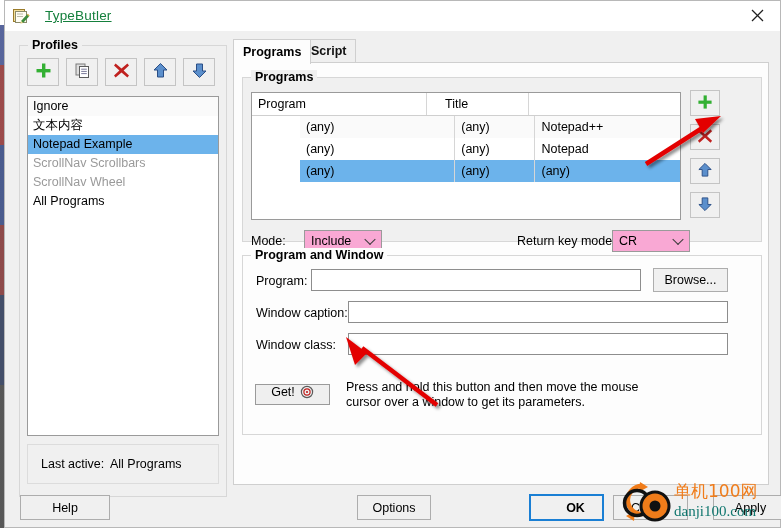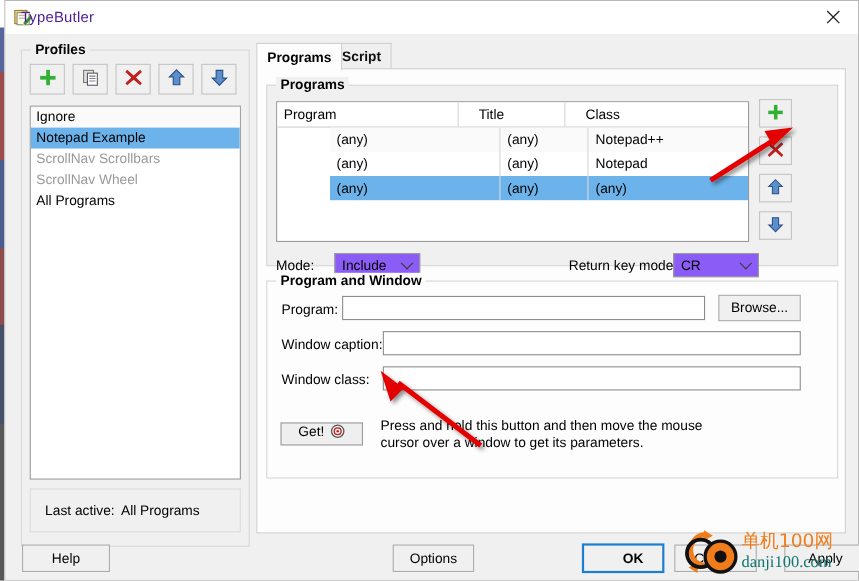--- a/index.html
+++ b/index.html
@@ -35,22 +35,22 @@
   
   #titlebar {
     position: absolute; left: 0; top: 0; right: 0; height: 30px;
     background: #ffffff;
     border-bottom: 1px solid #dcdcdc;
   }
   #title-icon {
     position: absolute; left: 7px; top: 6px; width: 18px; height: 18px;
   }
   #title-text {
-    position: absolute; left: 14px; top: 7px;
-    font-size: 13.5px; color: #4c1d95; letter-spacing: .2px;
+    position: absolute; left: 40px; top: 7px;
+    font-size: 13.5px; color: #15803d; letter-spacing: .2px; text-decoration: underline;
   }
   #close-btn {
     position: absolute; right: 0; top: 0; width: 45px; height: 29px;
     display: flex; align-items: center; justify-content: center;
     cursor: default;
   }
   #close-btn svg { display: block; }
   
   #client {
     position: absolute; left: 0; top: 30px; right: 0; bottom: 0;
@@ -172,21 +172,21 @@
   #side-buttons { position: absolute; left: 447px; top: 12px; width: 30px; }
   .sbtn {
     position: absolute; left: 0; width: 30px; height: 26px;
     background: #f0f0f0; border: 1px solid #c4c4c4; box-sizing: border-box;
     display: flex; align-items: center; justify-content: center;
     cursor: default;
   }
   #mode-row { position: absolute; left: 8px; top: 152px; width: 500px; height: 22px; }
   .fieldlabel { font-size: 12.5px; }
   .combo {
-    background: #8b5cf6;
+    background: #f9a8d4;
     border: 1px solid #9a9a9a;
     box-sizing: border-box;
     height: 22px;
     display: flex; align-items: center;
     cursor: default;
     position: relative;
   }
   .combo .cval { font-size: 12.5px; padding-left: 6px; }
   .combo .carrow {
     position: absolute; right: 7px; top: 50%;
@@ -335,20 +335,21 @@
           <span>
             <svg width="17" height="17" viewBox="0 0 17 17">
               <path d="M8.5 15.5 L2 9 L5.5 9 L5.5 2 L11.5 2 L11.5 9 L15 9 Z" fill="#5b8fcc" stroke="#2a4e86" stroke-width="1"></path>
             </svg>
           </span>
         </div>
       </div>
 
       <div id="profiles-list">
         <div class="plist-item alt">Ignore</div>
+        <div class="plist-item">文本内容</div>
         <div class="plist-item sel">Notepad Example</div>
         <div class="plist-item dim">ScrollNav Scrollbars</div>
         <div class="plist-item dim">ScrollNav Wheel</div>
         <div class="plist-item">All Programs</div>
       </div>
 
       <div id="last-active-box">
         <div id="last-active-label">Last active:</div>
         <div id="last-active-value">All Programs</div>
       </div>
@@ -361,21 +362,20 @@
 
     <div id="tabpage">
 
       <div class="group" id="programs-group">
         <div class="legend">Programs</div>
 
         <div id="table-wrap">
           <div id="thead">
             <div class="th c0">Program</div>
             <div class="th c1">Title</div>
-            <div class="th c2">Class</div>
           </div>
           <div class="trow alt">
             <div class="td c0">(any)</div>
             <div class="td c1">(any)</div>
             <div class="td c2">Notepad++</div>
           </div>
           <div class="trow">
             <div class="td c0">(any)</div>
             <div class="td c1">(any)</div>
             <div class="td c2">Notepad</div>
@@ -453,21 +453,21 @@
               <circle cx="7" cy="7" r="5.6" fill="none" stroke="#5a5a5a" stroke-width="1.2"></circle>
               <circle cx="7" cy="7" r="3.1" fill="none" stroke="#c0211f" stroke-width="1.2"></circle>
               <circle cx="7" cy="7" r="1.1" fill="#c0211f"></circle>
             </svg>
           </span>
         </div>
         <div id="get-hint">Press and hold this button and then move the mouse cursor over a window to get its parameters.</div>
       </div>
     </div>
 
-    <div class="bbtn" style="left:15px;  top:464px; width:80px;">Help</div>
+    <div class="bbtn" style="left:15px;  top:464px; width:90px;">Help</div>
     <div class="bbtn" style="left:352px; top:464px; width:74px;">Options</div>
     <div class="bbtn" id="ok-btn" style="left:524px; top:463px; width:75px; height:27px;">OK</div>
     <div class="bbtn" style="left:608px; top:464px; width:75px;">Cancel</div>
     <div class="bbtn" style="left:692px; top:464px; width:75px;margin-left:16px;">Apply</div>
   </div>
 </div>
 
 <svg id="annotations">
   <defs>
     <filter id="shadow" x="-40%" y="-40%" width="200%" height="200%">

